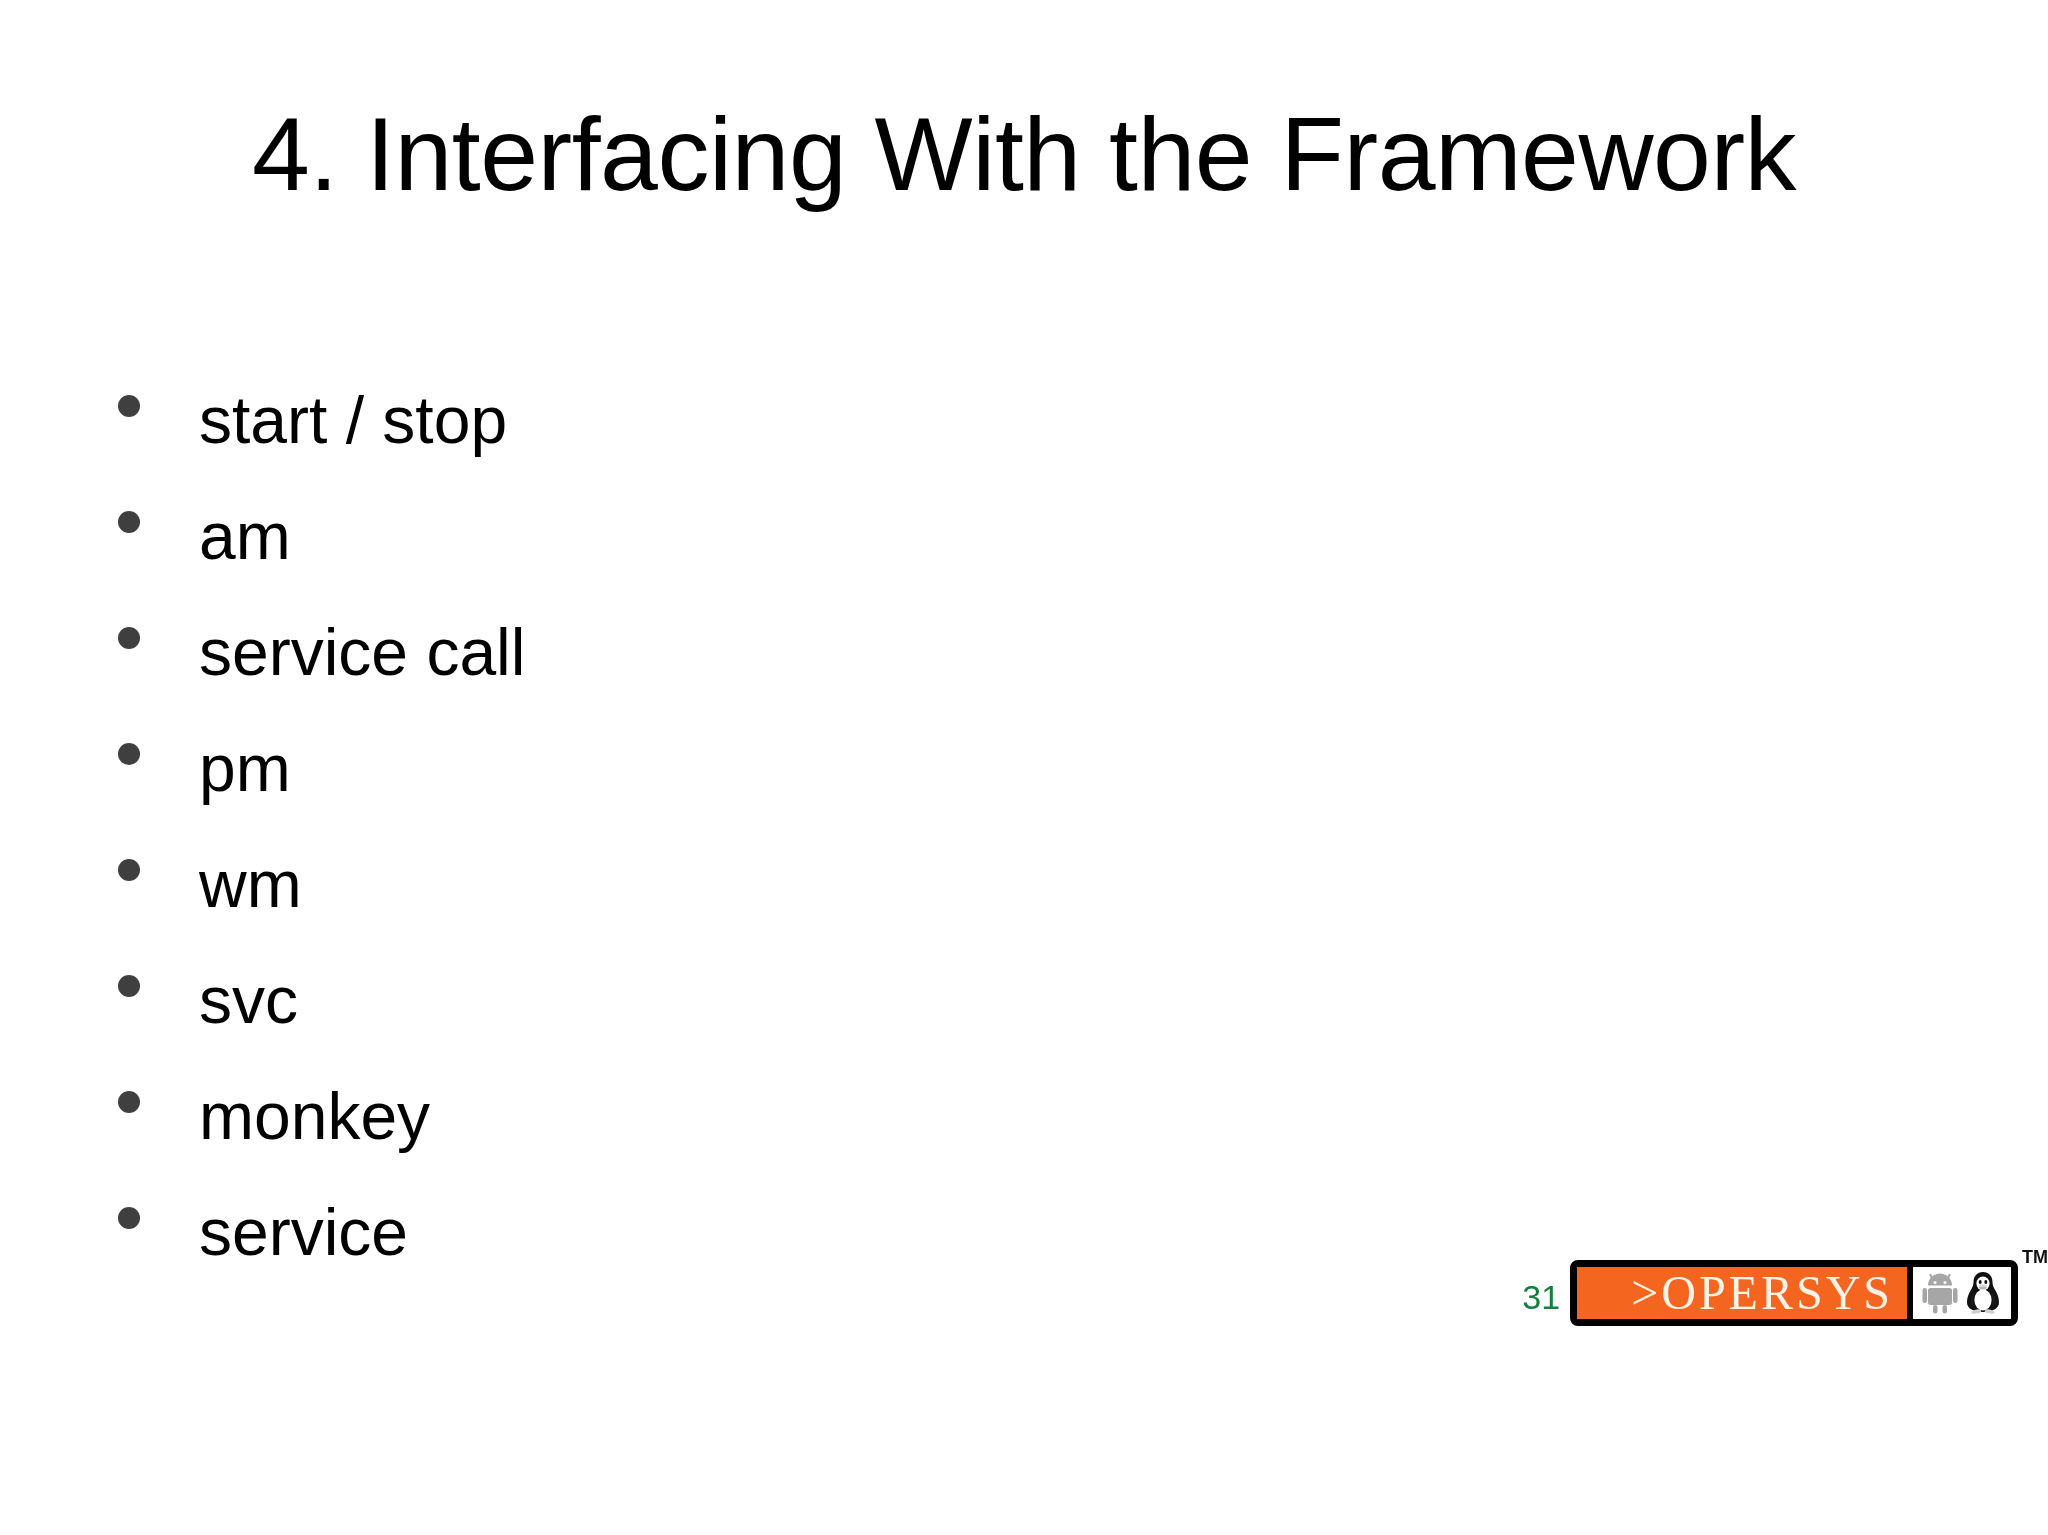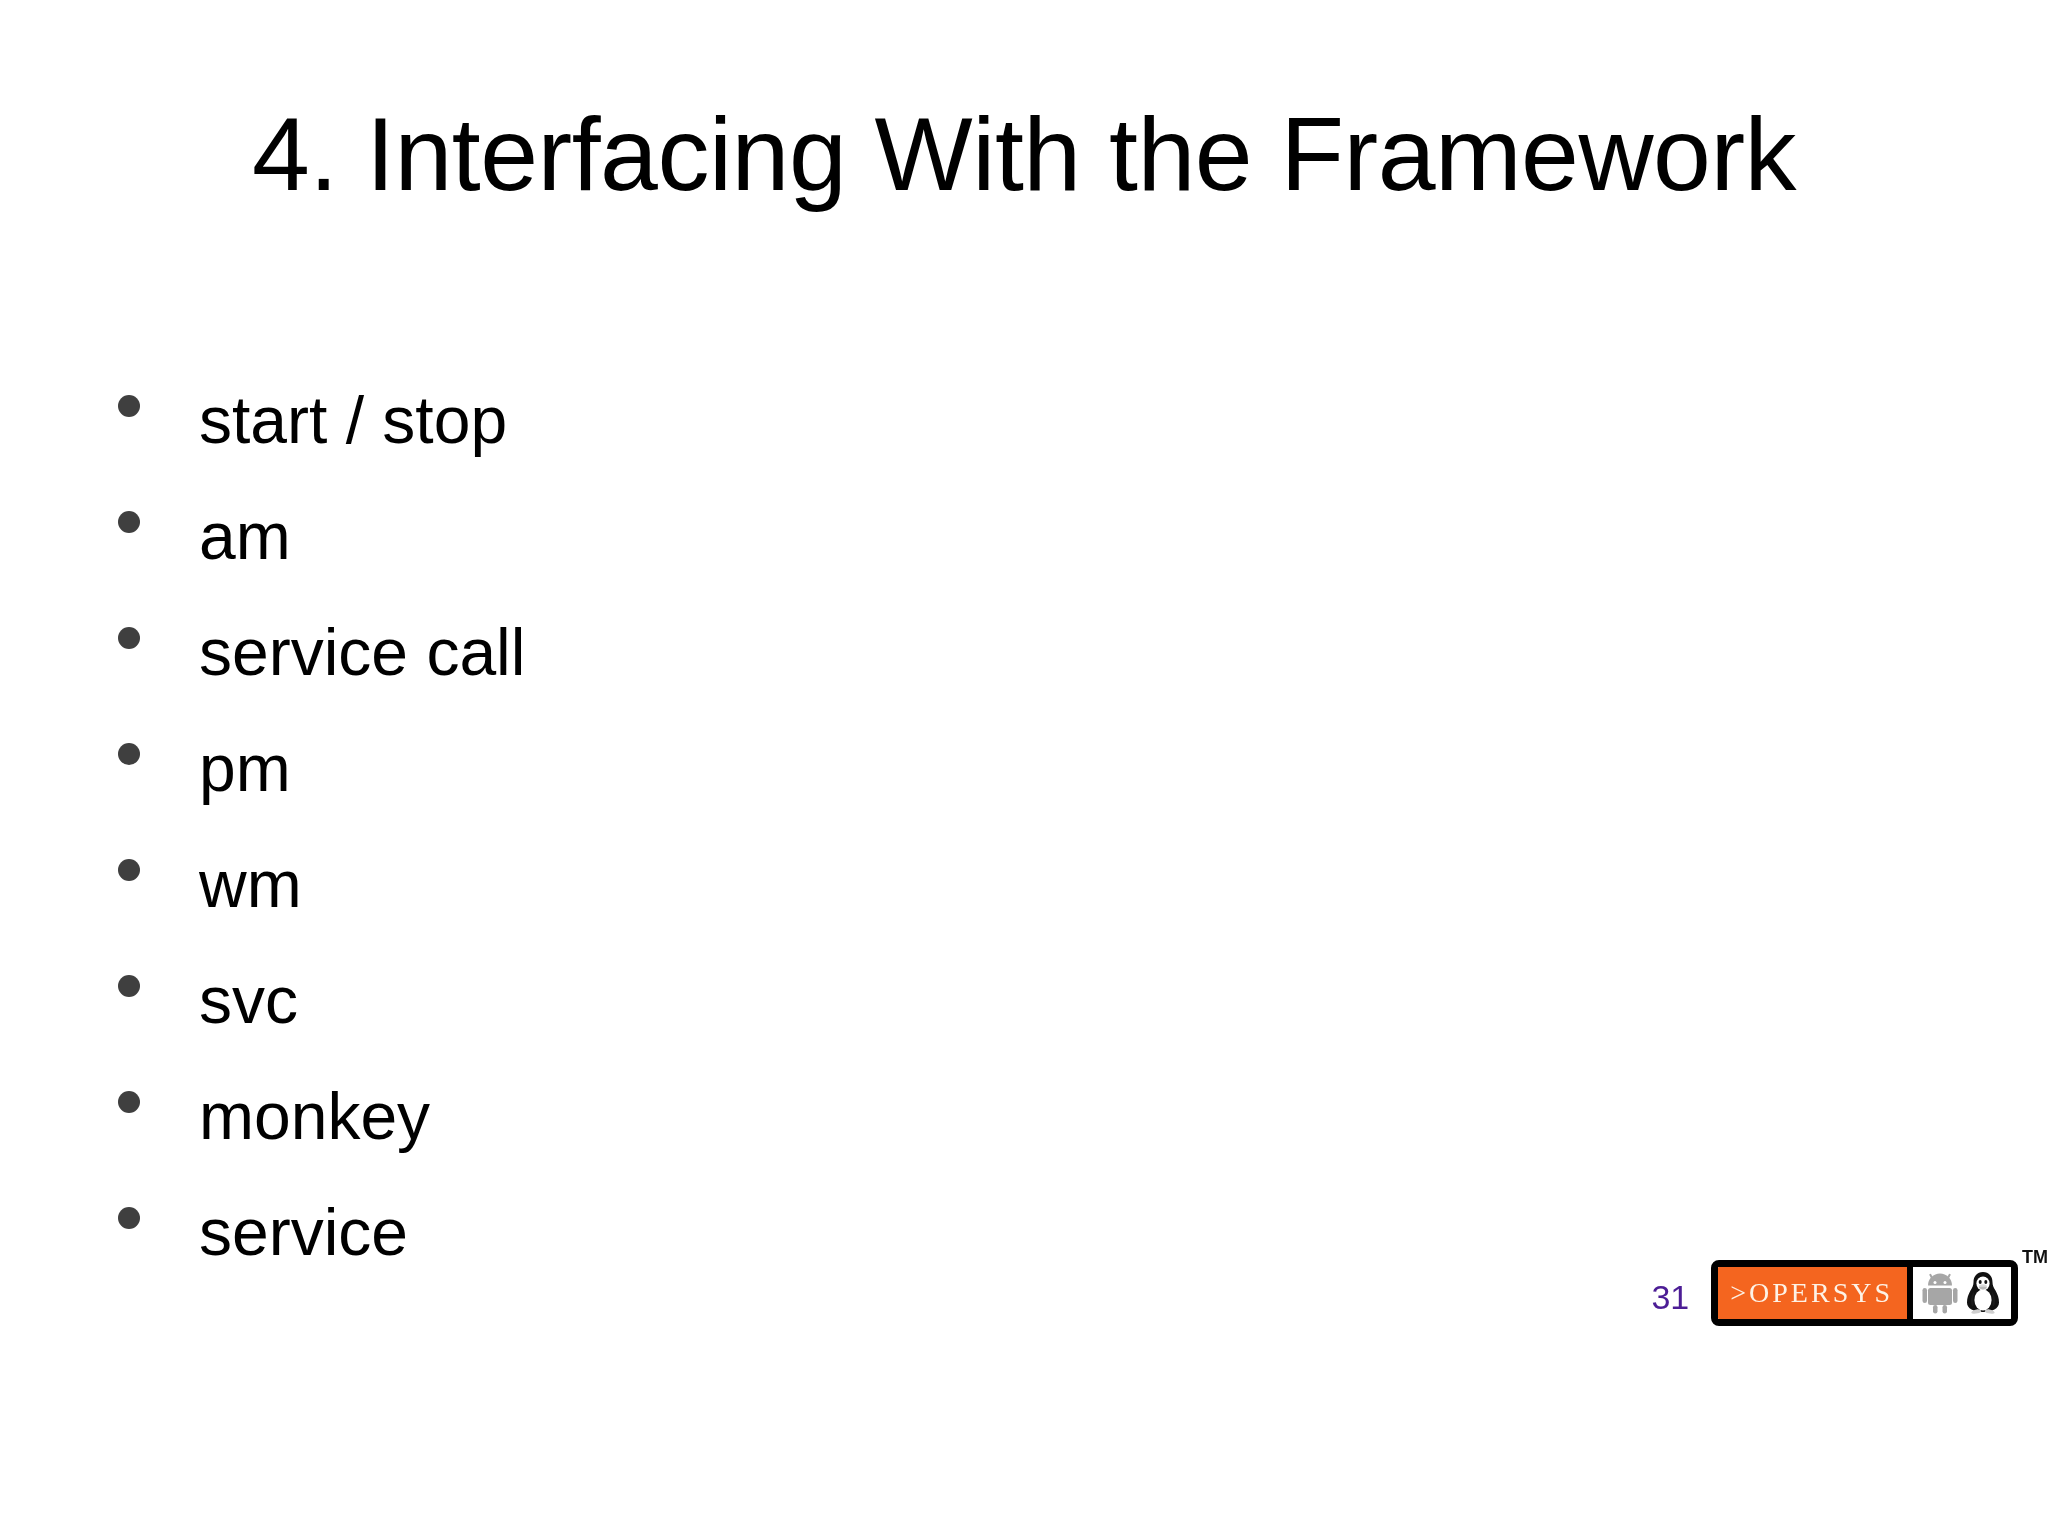--- a/index.html
+++ b/index.html
@@ -67,22 +67,22 @@
   .footer {
     position:absolute;
     right:30px;
     bottom:44px;
     display:flex;
     align-items:center;
   }
   .page-number {
     font-family:"Liberation Sans", sans-serif;
     font-size:34px;
-    color:#4c1d95;
-    margin-right:22px;
+    color:#15803d;
+    margin-right:10px;
     line-height:1;
     position:relative;
     top:4px;
   }
   .logo-wrap {
     position:relative;
     display:flex;
     align-items:stretch;
   }
   .logo-box {
@@ -97,25 +97,26 @@
   .logo-orange {
     background:#f4651f;
     display:flex;
     align-items:center;
     justify-content:center;
     padding:0 14px 0 12px;
     border-right:6px solid #000000;
   }
   .logo-orange-text {
     font-family:"Liberation Serif", serif;
-    font-size:28px;
+    font-size:48px;
     letter-spacing:3px;
     color:#fdf2e6;
     line-height:1;
     white-space:nowrap;
+    margin-left:42px;
   }
   .logo-icons {
     background:#ffffff;
     display:flex;
     align-items:center;
     justify-content:center;
     gap:6px;
     padding:0 9px;
   }
   .icon-svg { display:block; }

